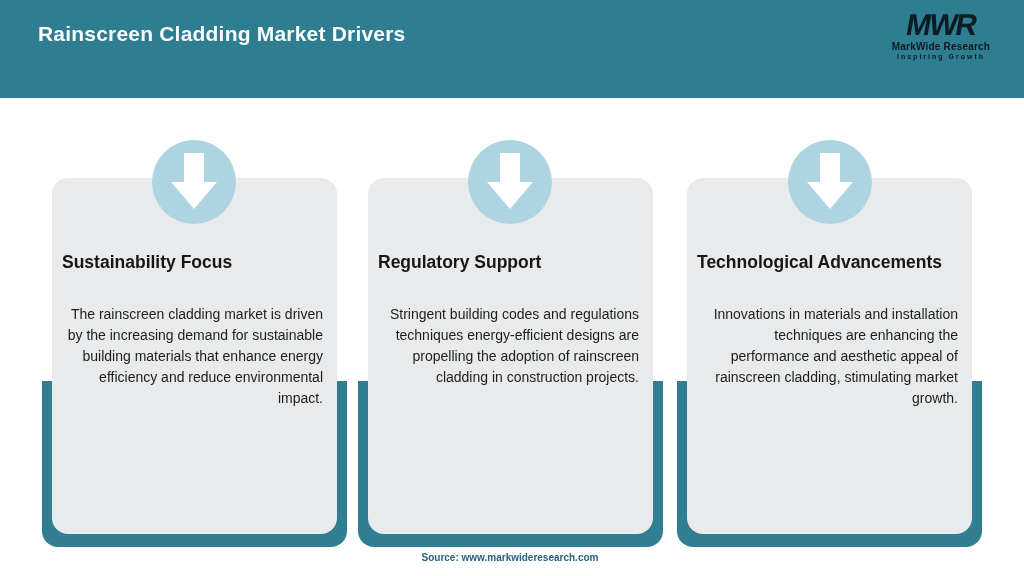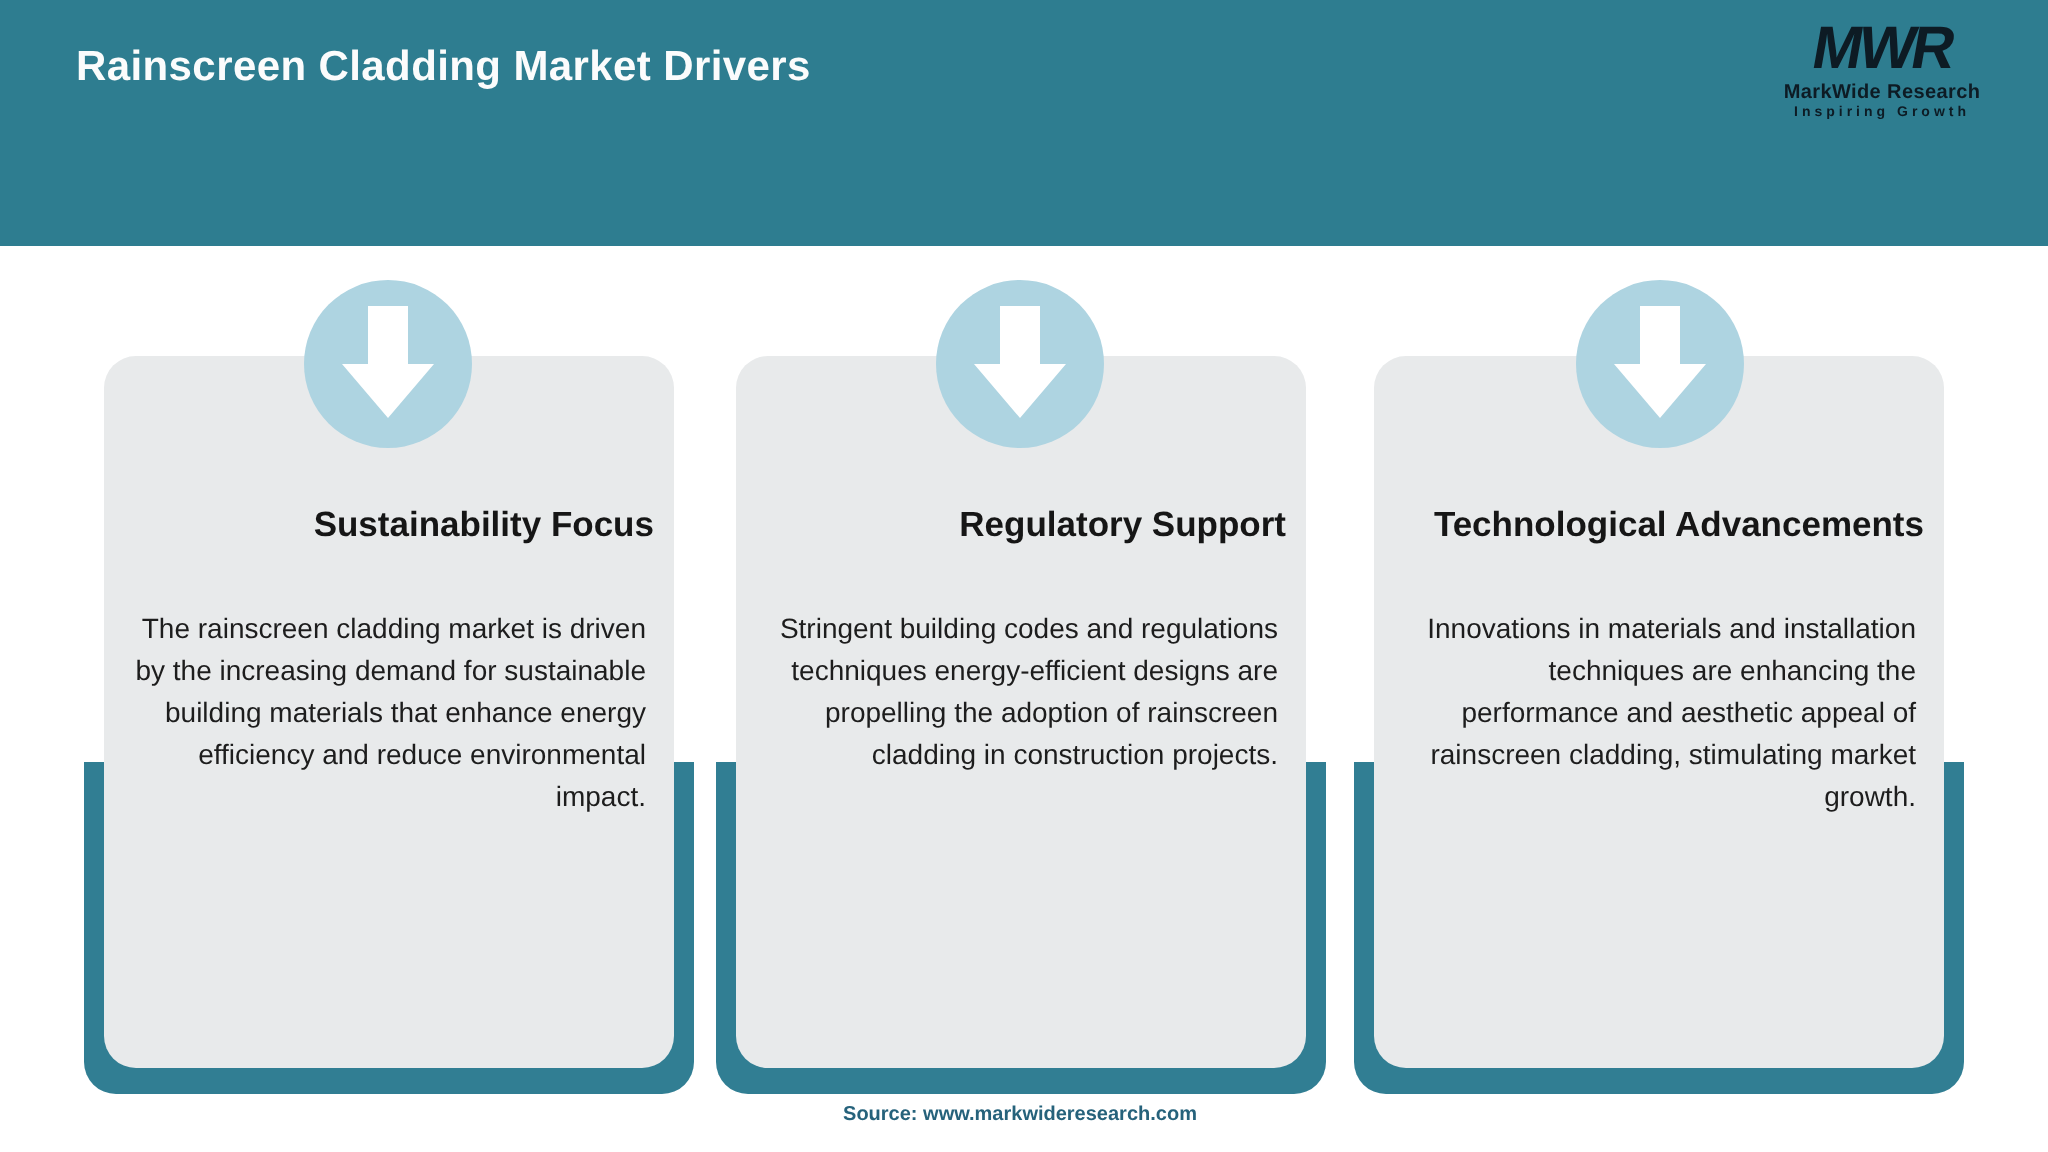--- a/index.html
+++ b/index.html
@@ -7,21 +7,21 @@
     position:relative;
     width:1024px;height:576px;
     background:#ffffff;
     overflow:hidden;
     font-family:"Liberation Sans", sans-serif;
   }
 
   
   .header{
     position:absolute;left:0;top:0;
-    width:1024px;height:123px;
+    width:1024px;height:98px;
     background:#2e7d90;
   }
   .page-title{
     position:absolute;left:38px;top:22px;
     margin:0;
     font-size:21px;font-weight:bold;
     color:#fbfcfc;
     letter-spacing:.2px;
   }
   .logo{
@@ -64,21 +64,21 @@
     width:285px;height:356px;
     background:#e8eaeb;
     border-radius:16px;
   }
   .card.c1{left:52px;}
   .card.c2{left:368px;}
   .card.c3{left:687px;}
 
   .card-title{
     margin:74px 10px 0 10px;
-    text-align:right;
+    text-align:left;
     font-size:17.5px;font-weight:bold;
     color:#161616;
   }
   .card-body{
     margin:31px 14px 0 14px;
     font-size:14px;line-height:21px;
     color:#1d1d1d;
     text-align:right;
   }
 

